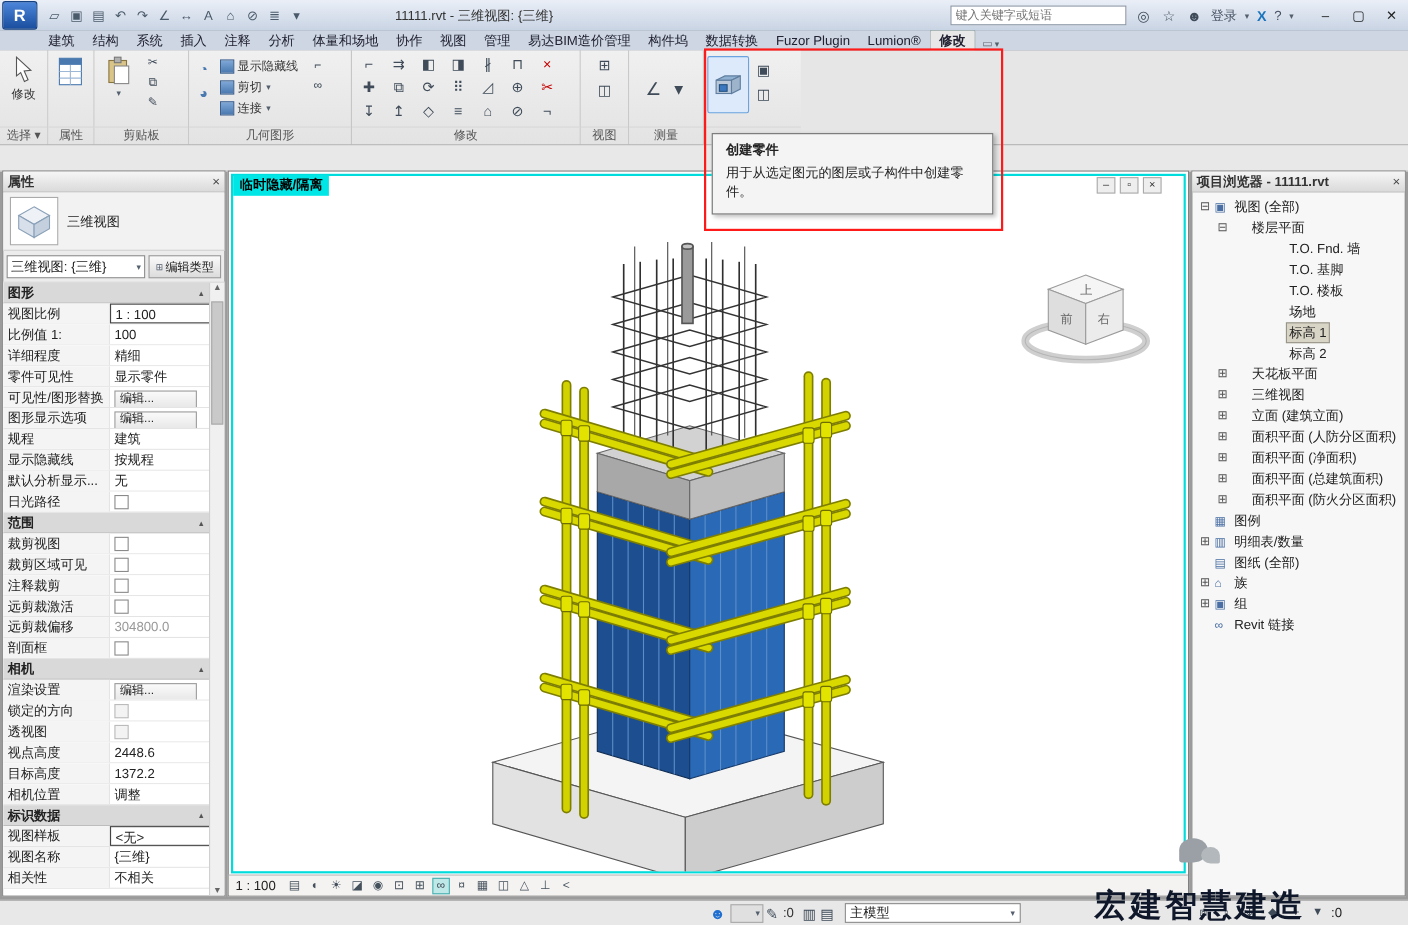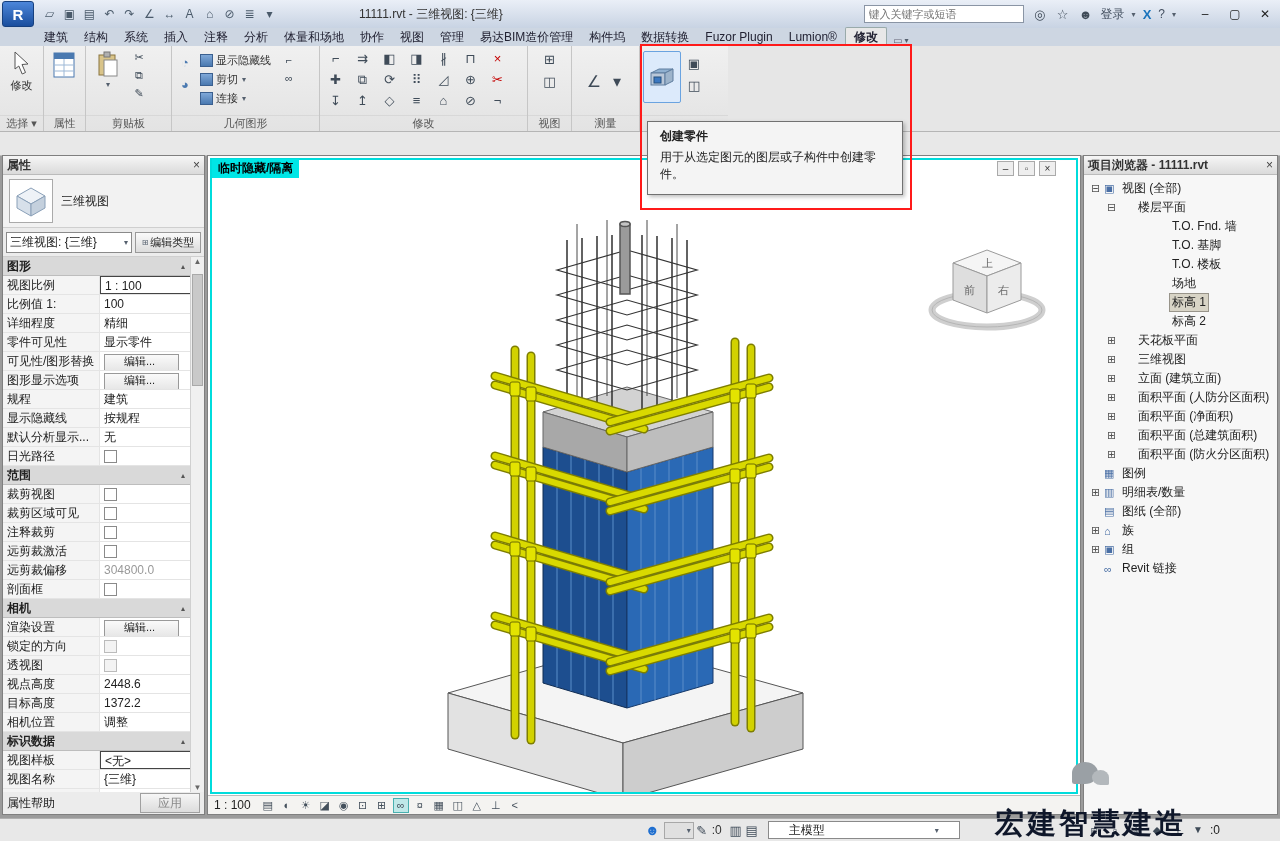--- a/index.html
+++ b/index.html
@@ -73,21 +73,21 @@
   .pval{flex:1;padding-left:4px;overflow:hidden;white-space:nowrap;box-sizing:border-box;}
   .prow.section{background:#d9d9d9;font-weight:bold;border-bottom:1px solid #bdbdbd;}
   .prow.section .plabel{background:transparent;border-right:none;width:auto;}
   .prow.section::after{content:"▴";position:absolute;right:6px;top:1px;font-size:8px;color:#555;font-weight:normal;}
   .pcheck{display:none;width:11px;height:11px;border:1px solid #8a8a8a;background:#fff;margin-top:3px;}
   .prow.check .pcheck{display:inline-block;}
   .pval.gray .pval-text{color:#999;}
   .pval.gray .pcheck{border-color:#bbb;background:#f3f3f3;}
   .pval.boxed{border:1px solid #444;}
   .prow.button .pval-text{display:inline-block;width:86%;background:linear-gradient(#fafafa,#dadada);border:1px solid #999;
-    height:27px;line-height:13px;margin-top:1px;padding-left:19px;box-sizing:border-box;font-size:11px;}
+    height:27px;line-height:13px;margin-top:1px;padding-left:4px;box-sizing:border-box;font-size:11px;}
   #pscroll{position:absolute;right:0;top:0;bottom:0;width:13px;background:#f0f0f0;border-left:1px solid #d0d0d0;
     display:flex;flex-direction:column;align-items:center;font-size:8px;color:#666;}
   #pscroll .thumb{width:9px;height:110px;background:#c9c9c9;border:1px solid #a9a9a9;margin-top:8px;}
   #prop-footer{height:22px;display:flex;align-items:center;padding:0 4px;flex:0 0 auto;background:#ececec;}
   #apply-btn{margin-left:auto;width:58px;height:18px;background:linear-gradient(#f6f6f6,#dcdcdc);
     border:1px solid #a0a0a0;color:#888;display:flex;align-items:center;justify-content:center;}
   
   #viewport{left:207px;top:155px;width:874px;height:660px;background:#fff;border:1px solid #808080;box-sizing:border-box;}
   #crop{position:absolute;left:2px;top:2px;right:2px;bottom:20px;border:2px solid #00dcdc;}
   #thl-label{position:absolute;left:4px;top:3px;background:#00e6e6;color:#000;font-weight:bold;
@@ -116,21 +116,21 @@
   .tlabel{padding:0 2px;border:1px solid transparent;}
   .tlabel.sel{background:#d8d4c6;border:1px solid #98948a;}
   
   #statusbar{left:0;top:818px;width:1280px;height:23px;background:#e8e8e8;border-top:1px solid #b0b0b0;
     box-sizing:border-box;display:flex;align-items:center;}
   #sb-person{margin-left:645px;color:#1f6fd0;font-size:14px;}
   .sb-drop{width:26px;height:15px;background:#e0e0e0;border:1px solid #a8a8a8;display:flex;align-items:center;
     justify-content:flex-end;padding-right:2px;margin-left:4px;}
   .sb-count{margin:0 6px 0 2px;color:#333;}
   #sb-model{width:150px;height:16px;background:#fff;border:1px solid #8a8a8a;display:flex;align-items:center;
-    padding:0 20px;margin-left:8px;}
+    padding:0 4px;margin-left:8px;}
   #sb-model .caret{margin-left:auto;}
   #sb-right{margin-left:auto;display:flex;align-items:center;gap:5px;margin-right:60px;}
   
   #redbox{left:640px;top:44px;width:268px;height:162px;border:2px solid #ff1a1a;z-index:80;pointer-events:none;}
   #tooltip{left:647px;top:121px;width:256px;background:#f4f4f4;border:1px solid #717171;z-index:81;
     box-shadow:2px 2px 4px rgba(0,0,0,.25);padding:6px 12px 5px;box-sizing:border-box;}
   #tooltip .tt-title{font-weight:bold;margin-bottom:4px;}
   #tooltip .tt-body{margin-bottom:6px;}
   #tooltip .tt-foot{border-top:1px solid #c9c9c9;padding-top:4px;font-size:11px;color:#333;
     display:flex;align-items:center;gap:5px;white-space:nowrap;}
@@ -671,24 +671,20 @@
             
           </span>
         </div>
 
     </div>
     <div id="pscroll">
       <span>▲</span>
       <div class="thumb"></div>
       <span style="margin-top:auto">▼</span>
     </div>
-  </div>
-  <div id="prop-footer">
-    <span>属性帮助</span>
-    <div id="apply-btn">应用</div>
   </div>
 </div>
 
 <div id="viewport" class="abs">
   <div id="thl-label">临时隐藏/隔离</div>
   <div id="vp-ctrls">
     <span>–</span>
     <span>▫</span>
     <span>×</span>
   </div>

